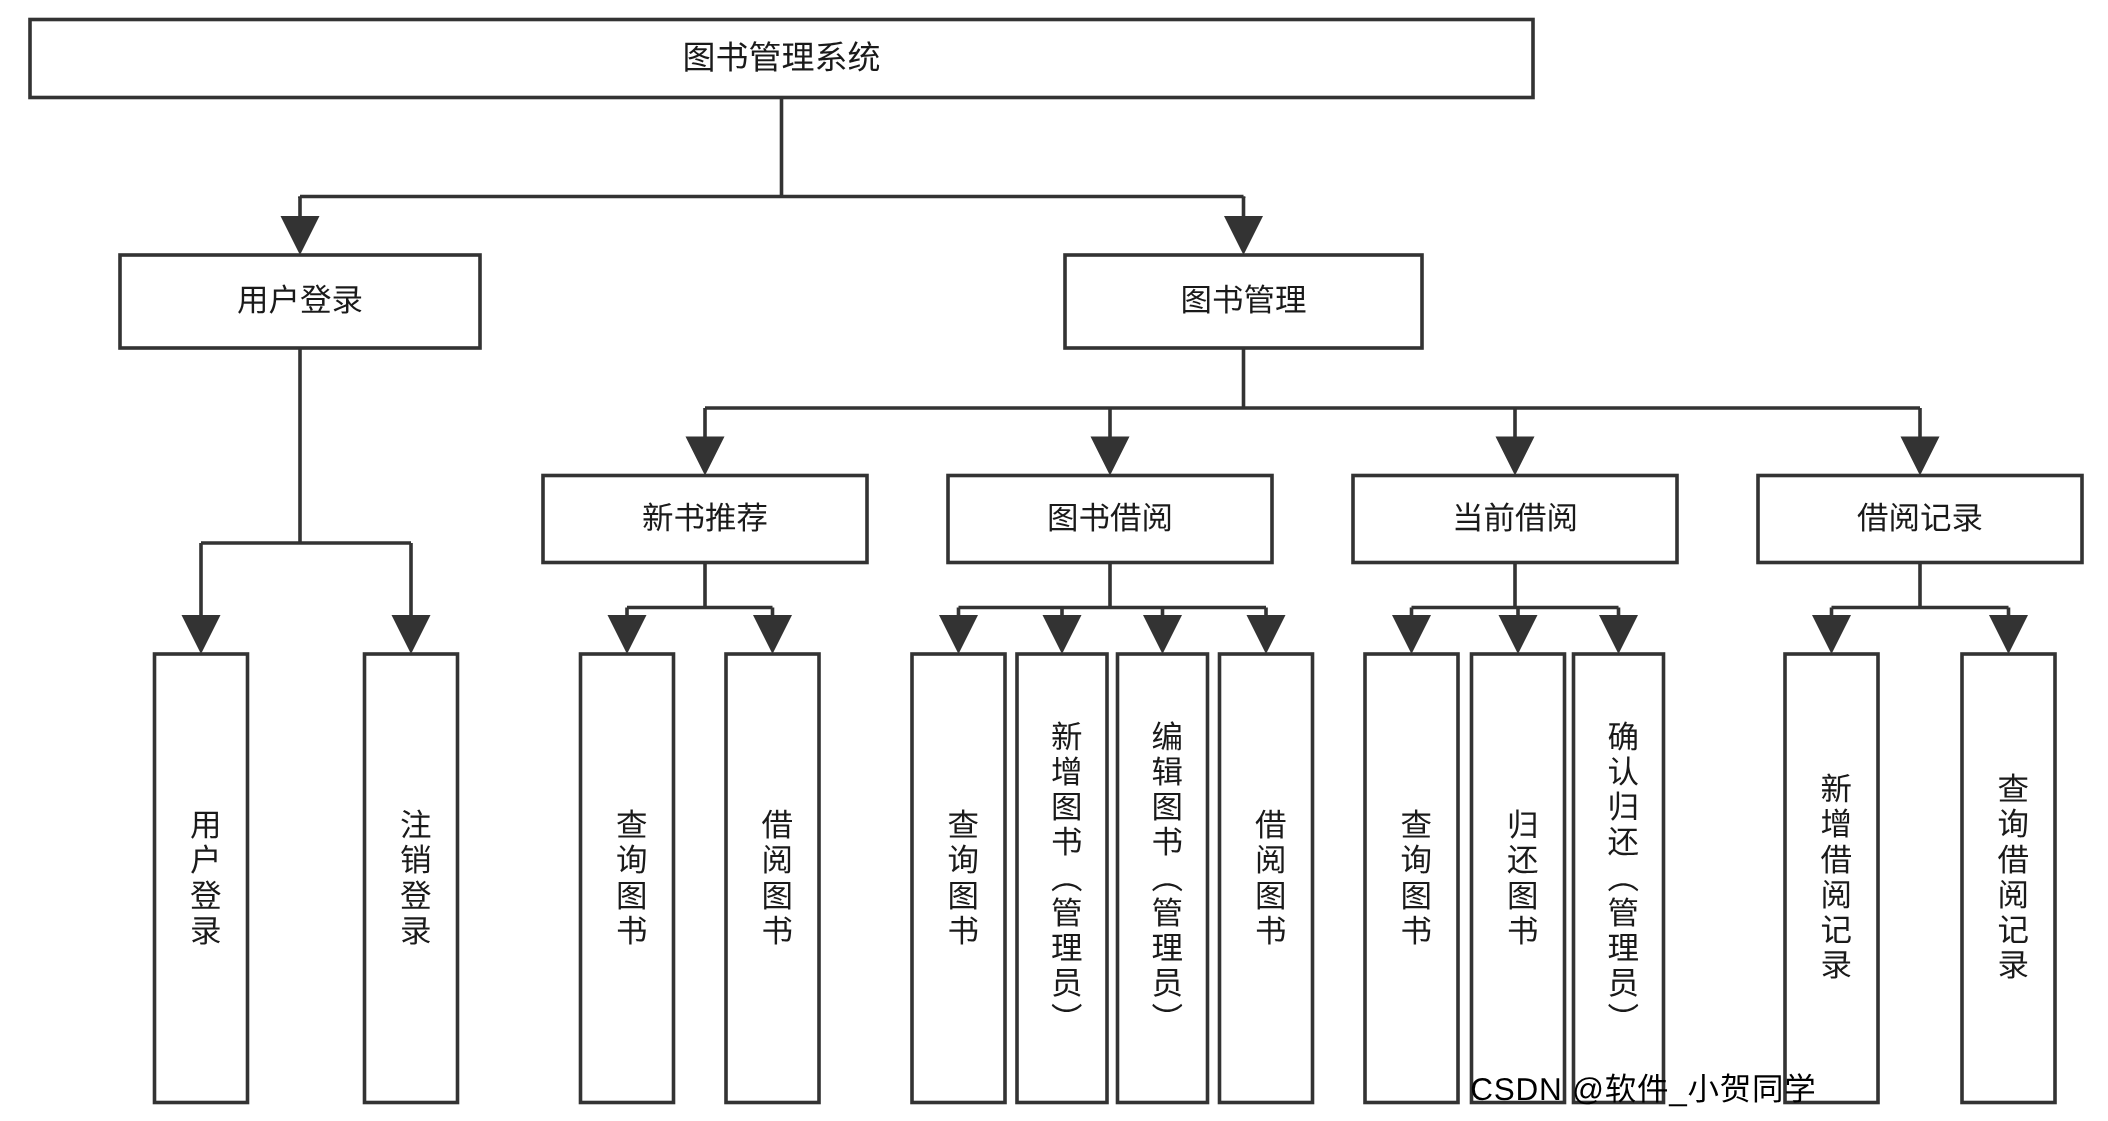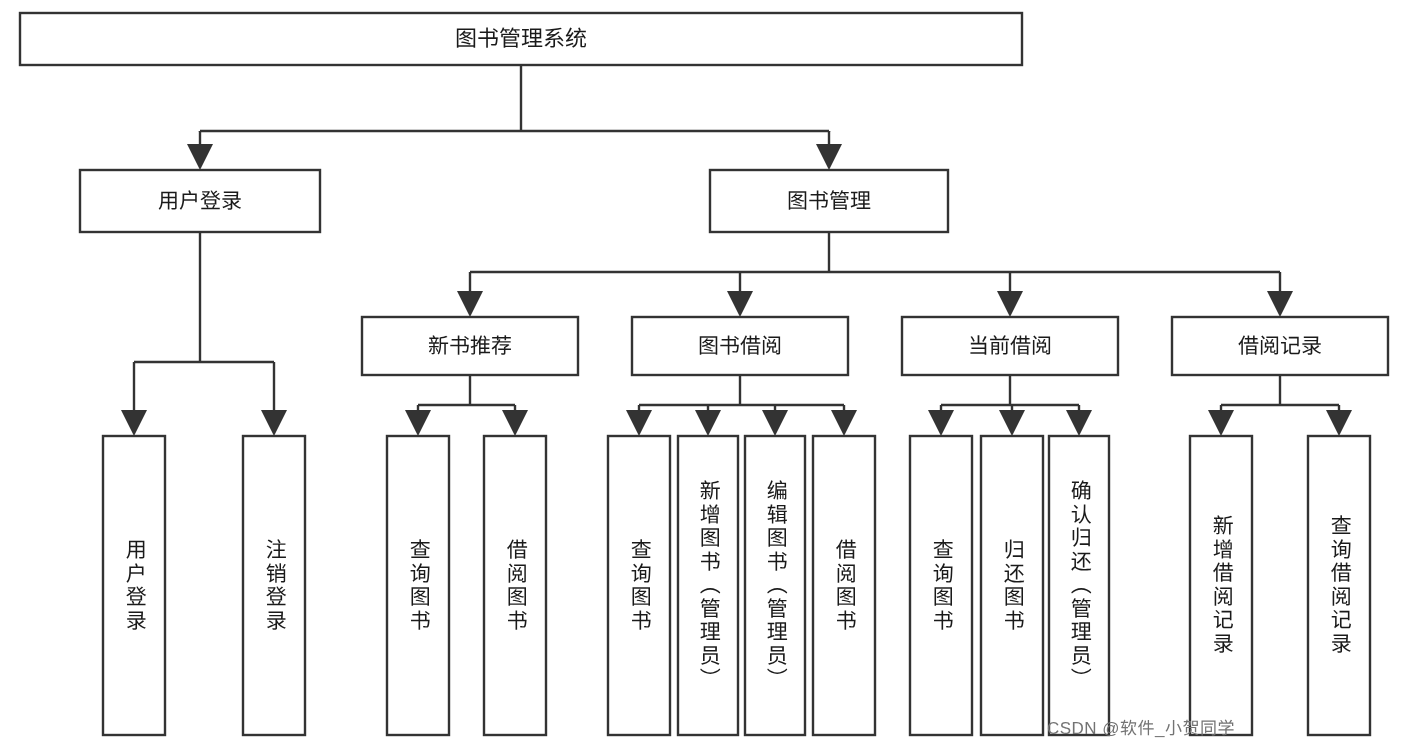--- a/index.html
+++ b/index.html
@@ -12,21 +12,20 @@
     width: 1405px;
     height: 747px;
     font-family: "Liberation Sans", "DejaVu Sans", sans-serif;
     overflow: hidden;
   }
   #diagram-root {
     position: relative;
     width: 1223px;
     height: 747px;
     background: #ffffff;
-    padding-left: 24px;
   }
   svg.flow-canvas {
     position: absolute;
     left: 0;
     top: 0;
     width: 1405px;
     height: 747px;
     display: block;
   }
   .node-box {
@@ -67,22 +66,22 @@
     color: #1a1a1a;
     letter-spacing: 2.5px;
     white-space: nowrap;
     pointer-events: none;
   }
   .watermark {
     position: absolute;
     right: 12px;
     bottom: 8px;
     font-family: "Liberation Sans", "DejaVu Sans", sans-serif;
-    font-size: 17px;
-    color: #737373;
+    font-size: 21px;
+    color: #000000;
     letter-spacing: 0.5px;
     white-space: nowrap;
   }
 </style>
 </head>
 <body>
 
 <div id="diagram-root">
   <svg class="flow-canvas" viewBox="0 0 1405 747">
     <g id="connector-layer">

